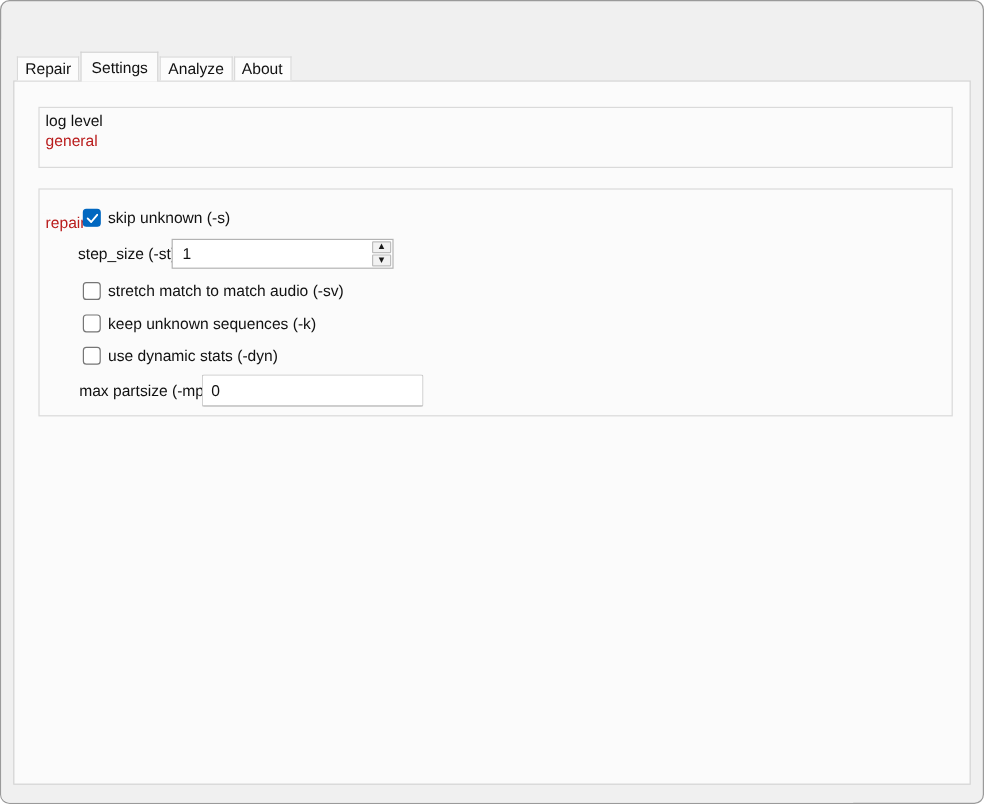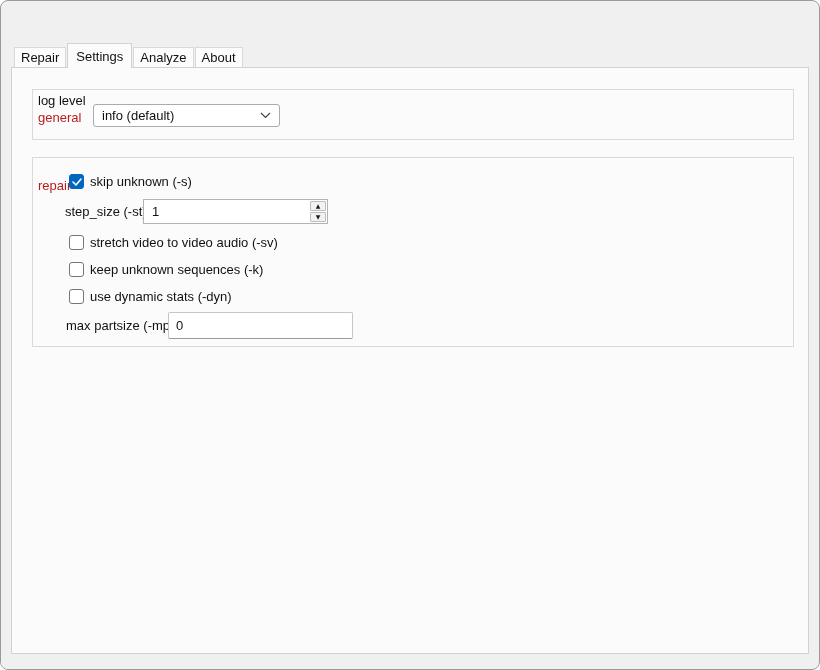--- a/index.html
+++ b/index.html
@@ -143,26 +143,20 @@
           <span>About</span>
         </div>
     </div>
 
     <div class="pane">
 
       <div class="groupbox gb-general">
         <span class="groupbox-title">general</span>
         <div class="row" style="left:5px; top:3px;">
           <span class="form-label">log level</span>
-        </div>
-        <div class="combo" style="left:60px; top:14px;">
-          <span class="combo-text">info (default)</span>
-          <svg class="chevron" viewBox="0 0 11 7">
-              <polyline points="1,1 5.5,5.5 10,1" fill="none" stroke="#454545" stroke-width="1.2"></polyline>
-            </svg>
         </div>
       </div>
 
       <div class="groupbox gb-repair">
         <span class="groupbox-title">repair</span>
 
         <div class="row cb-row" style="left:8px; top:16px;">
           <span class="checkbox checked">
             <svg class="check" viewBox="0 0 10 8">
                 <polyline points="1,4 4,7 9,1" fill="none" stroke="#ffffff" stroke-width="1.6" stroke-linecap="round" stroke-linejoin="round"></polyline>
@@ -183,21 +177,21 @@
             <button class="spin-btn">
                 <span class="spin-arrow">▼</span>
               </button>
           </div>
         </div>
 
         <div class="row cb-row" style="left:8px; top:77px;">
           <span class="checkbox">
             
           </span>
-          <span class="cb-label">stretch video to video audio (-sv)</span>
+          <span class="cb-label">stretch match to match audio (-sv)</span>
         </div>
 
         <div class="row cb-row" style="left:8px; top:131px;">
           <span class="checkbox">
             
           </span>
           <span class="cb-label">use dynamic stats (-dyn)</span>
         </div>
 
         <div class="row cb-row" style="left:8px; top:104px;">

